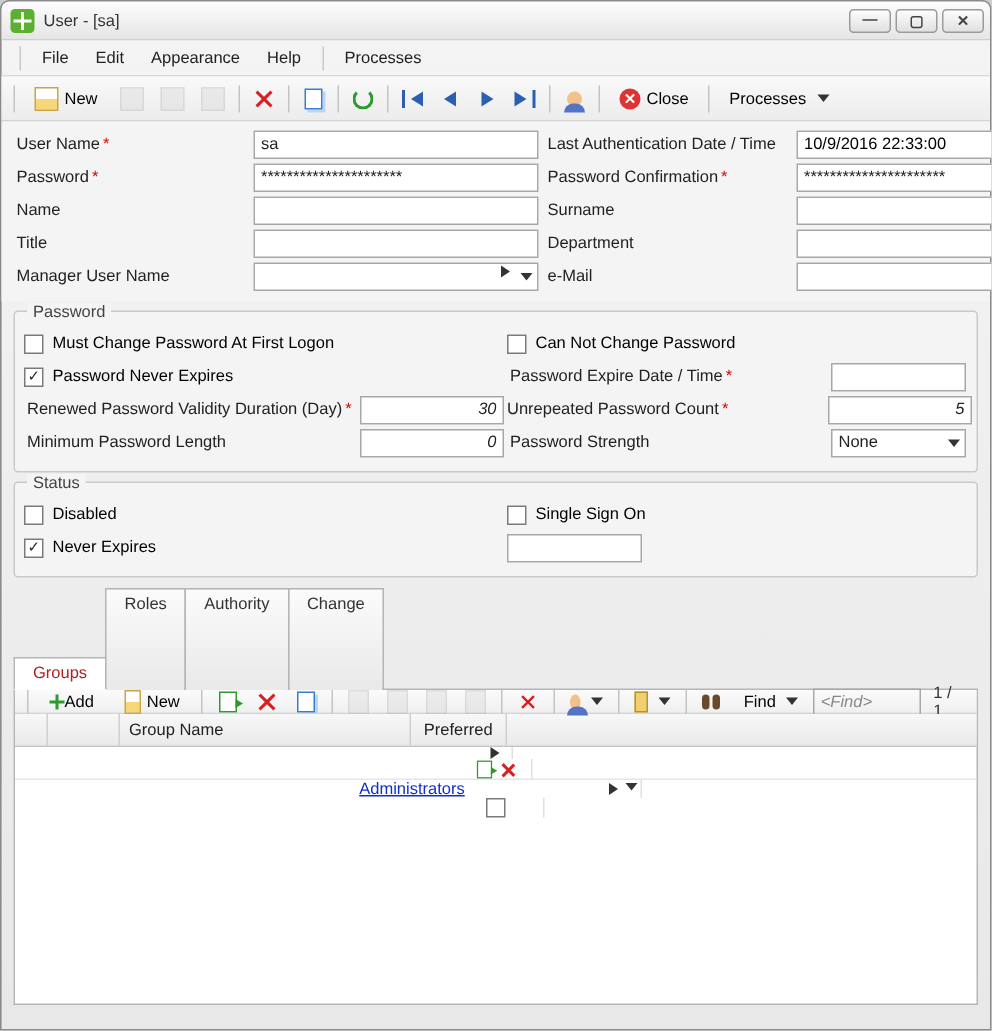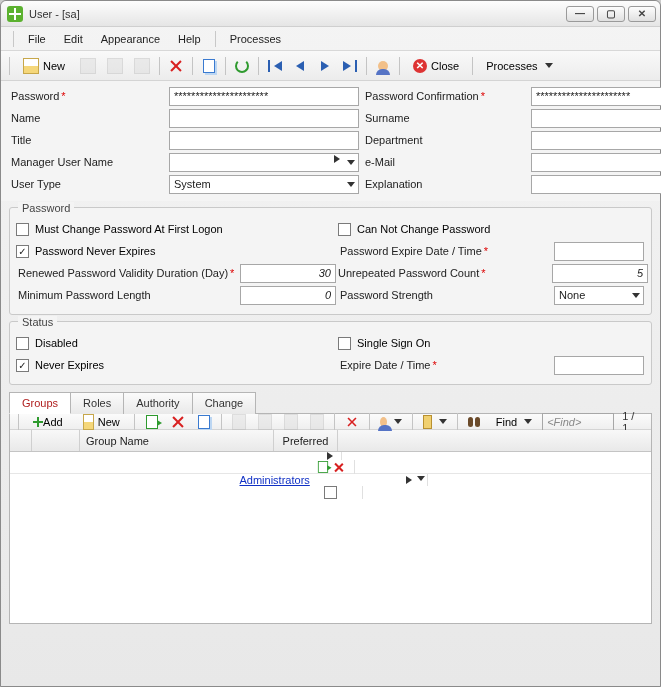--- a/index.html
+++ b/index.html
@@ -152,20 +152,21 @@
     border-bottom:none;
     background:linear-gradient(#fbfbfb,#e9e9e9);
     margin-right:-1px;
     color:#333;
     position:relative; top:1px;
   }
   .tab.active {
     background:#fff; color:#b02020;
     border-bottom:1px solid #fff;
     z-index:2;
+    margin-top:46px;
   }
   .tabpanel {
     margin: 0 8px 8px 8px;
     border:1px solid #b5b5b5;
     border-top:none;
     background:#fff;
     height: 210px;
     display:flex; flex-direction:column;
   }
   .panel-toolbar {
@@ -296,20 +297,26 @@
     </div>
     <span class="tb-sep"></span>
     <div class="tb-btn text">
       <span>Processes</span>
       <span class="i-drop"></span>
     </div>
   </div>
 
   <div class="form-area">
     <div class="row">
+      <span class="lbl lbl-left"><span>User Name</span><span class="req">*</span></span>
+      <input class="field f-left" value="sa" style="">
+      <span class="lbl lbl-right">Last Authentication Date / Time</span>
+      <span class="ro f-right">10/9/2016 22:33:00</span>
+    </div>
+    <div class="row">
       <span class="lbl lbl-left"><span>Password</span><span class="req">*</span></span>
       <input class="field f-left" value="**********************" style="">
       <span class="lbl lbl-right"><span>Password Confirmation</span><span class="req">*</span></span>
       <input class="field f-right" value="**********************" style="">
     </div>
     <div class="row">
       <span class="lbl lbl-left">Name</span>
       <input class="field f-left" value="" style="">
       <span class="lbl lbl-right">Surname</span>
       <input class="field f-right" value="" style="">
@@ -327,31 +334,20 @@
         <span style="display:flex;gap:2px;">
           <span class="i-arrow-sm"></span>
           <span class="combo-arrow">
               <span class="i-drop"></span>
             </span>
         </span>
       </div>
       <span class="lbl lbl-right">e-Mail</span>
       <input class="field f-right" value="" style="">
     </div>
-    <div class="row">
-      <span class="lbl lbl-left">User Type</span>
-      <div class="field f-left combo">
-        <span>System</span>
-        <span class="combo-arrow">
-            <span class="i-drop"></span>
-          </span>
-      </div>
-      <span class="lbl lbl-right">Explanation</span>
-      <input class="field f-right" value="" style="">
-    </div>
   </div>
 
   <div class="fieldset">
     <span class="fieldset-legend">Password</span>
     <div class="fieldset-body">
       <div class="frow">
         <div class="fcol-left">
           <label class="chk">
             <span class="checkbox"></span>
             <span>Must Change Password At First Logon</span>
@@ -422,21 +418,20 @@
         </div>
       </div>
       <div class="frow">
         <div class="fcol-left">
           <label class="chk">
             <span class="checkbox">✓</span>
             <span>Never Expires</span>
           </label>
         </div>
         <div class="fcol-right">
-          <span class="lbl plbl" style="width:216px"><span>Expire Date / Time</span><span class="req">*</span></span>
           <input class="field" style="width: 90px;" value="">
         </div>
       </div>
     </div>
   </div>
 
   <div class="tabs">
     <div class="tab active">Groups</div>
     <div class="tab">Roles</div>
     <div class="tab">Authority</div>

